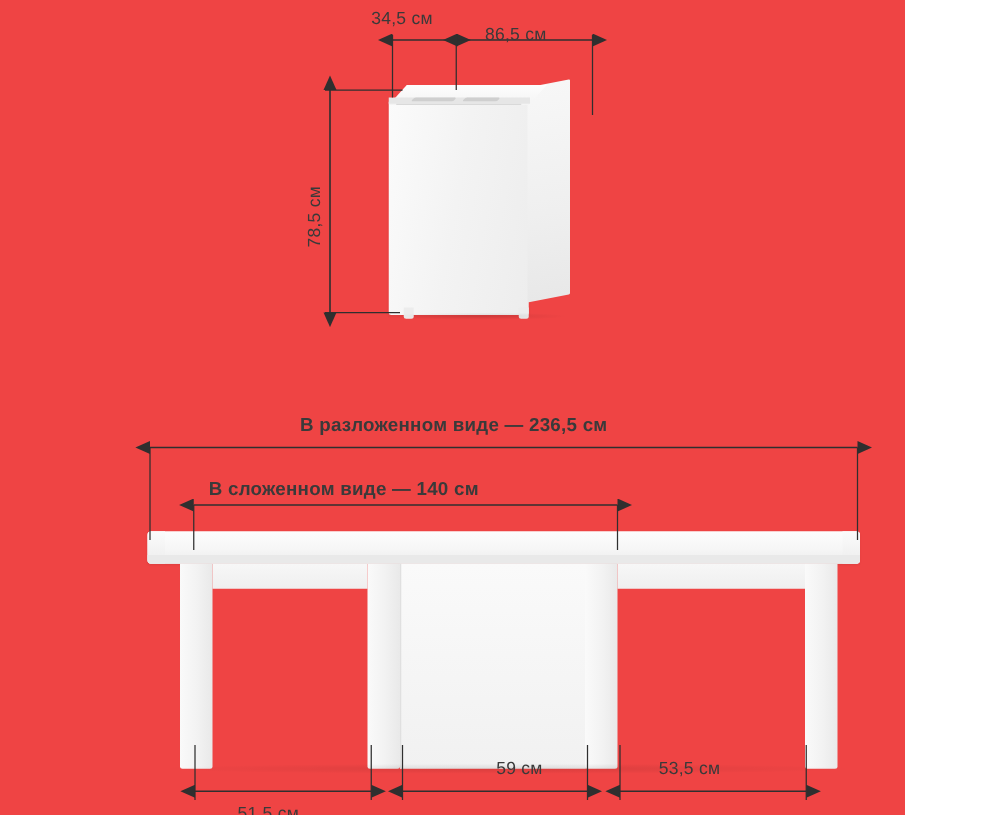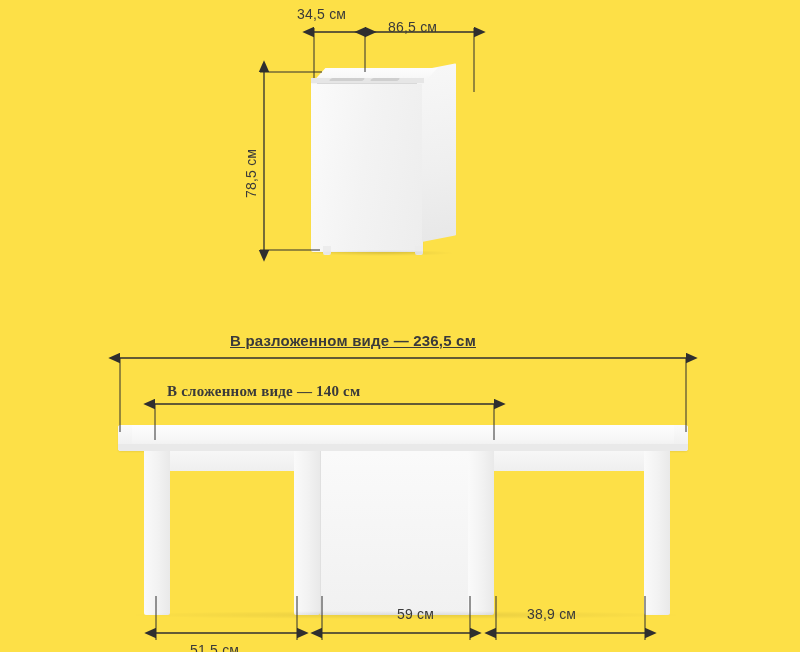--- a/index.html
+++ b/index.html
@@ -5,23 +5,23 @@
   html, body {
     margin: 0;
     padding: 0;
     background: #ffffff;
   }
   body {
     font-family: "Liberation Sans", sans-serif;
   }
   #page {
     position: relative;
-    width: 800px;
+    width: 724px;
     height: 652px;
-    background: #fde047;
+    background: #ef4444;
     overflow: hidden;
   }
   .dim-label {
     position: absolute;
     color: #3a3a3a;
     font-size: 14px;
     letter-spacing: 0.2px;
     white-space: nowrap;
   }
   .dim-label.big {
@@ -296,23 +296,23 @@
       <line x1="645" y1="596" x2="645" y2="640" stroke="#2f2f2f" stroke-width="1"></line>
     </g>
   </svg>
 
   <div class="dim-label" style="left:297px; top:6px;">34,5 см</div>
 
   <div class="dim-label" style="left:388px; top:6px;margin-top:13px;">86,5 см</div>
 
   <div class="dim-label vert" style="left:243px; top:198px;">78,5 см</div>
 
-  <div class="dim-label big" style="left:230px; top:332px;text-decoration:underline;">В разложенном виде — 236,5 см</div>
-
-  <div class="dim-label big" style="left:167px; top:383px;font-family:Liberation Serif, serif;">В сложенном виде — 140 см</div>
+  <div class="dim-label big" style="left:240px; top:332px;">В разложенном виде — 236,5 см</div>
+
+  <div class="dim-label big" style="left:167px; top:383px;">В сложенном виде — 140 см</div>
 
   <div class="dim-label" style="left:190px; top:642px;">51,5 см</div>
 
   <div class="dim-label" style="left:365px; top:606px;margin-left:32px;">59 см</div>
 
-  <div class="dim-label" style="left:527px; top:606px;">38,9 см</div>
+  <div class="dim-label" style="left:527px; top:606px;">53,5 см</div>
 
 </div>
 
 </body></html>

